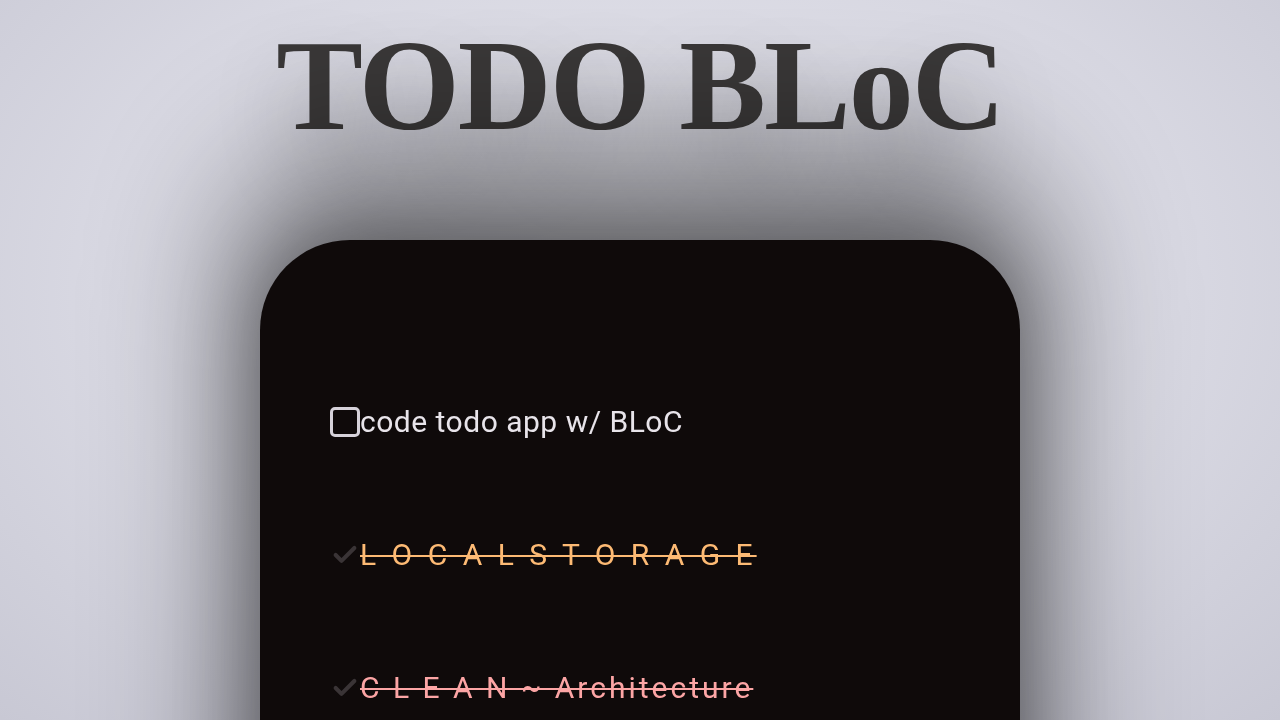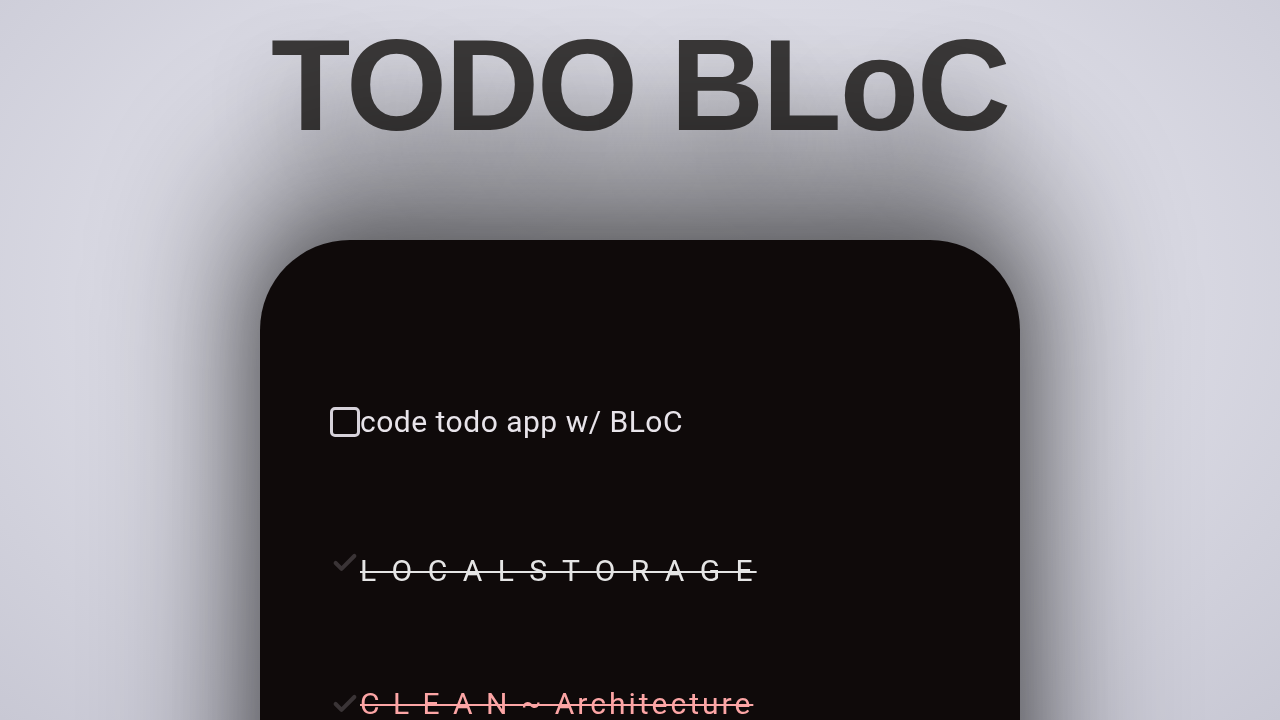--- a/index.html
+++ b/index.html
@@ -16,21 +16,21 @@
     position: relative;
   }
   .title {
     text-align: center;
     padding-top: 20px;
     font-size: 130px;
     font-weight: 900;
     color: #3a3838;
     letter-spacing: -2px;
     text-shadow: 0 40px 80px rgba(0,0,0,0.25);
-    font-family: Liberation Sans, sans-serif;
+    font-family: Liberation Serif, serif;
     font-stretch: condensed;
     line-height: 1;
   }
   .title .word1 {
     text-transform: uppercase;
   }
   .phone {
     position: absolute;
     left: 50%;
     top: 240px;
@@ -66,25 +66,24 @@
     width: 28px;
     height: 28px;
   }
   .todo-text {
     font-size: 30px;
     color: #e8e4ea;
     font-weight: 400;
     letter-spacing: 0.5px;
   }
   .todo-text.done {
-    color: #e5e5e5;
+    color: #fdba74;
     text-decoration: line-through;
     text-decoration-thickness: 2px;
     letter-spacing: 4px;
-    margin-top: 16px;
   }
   .todo-text.done2 {
     color: #fca5a5;
     text-decoration: line-through;
     text-decoration-thickness: 2px;
     letter-spacing: 3px;
   }
   .spacer {
     height: 50px;
   }

